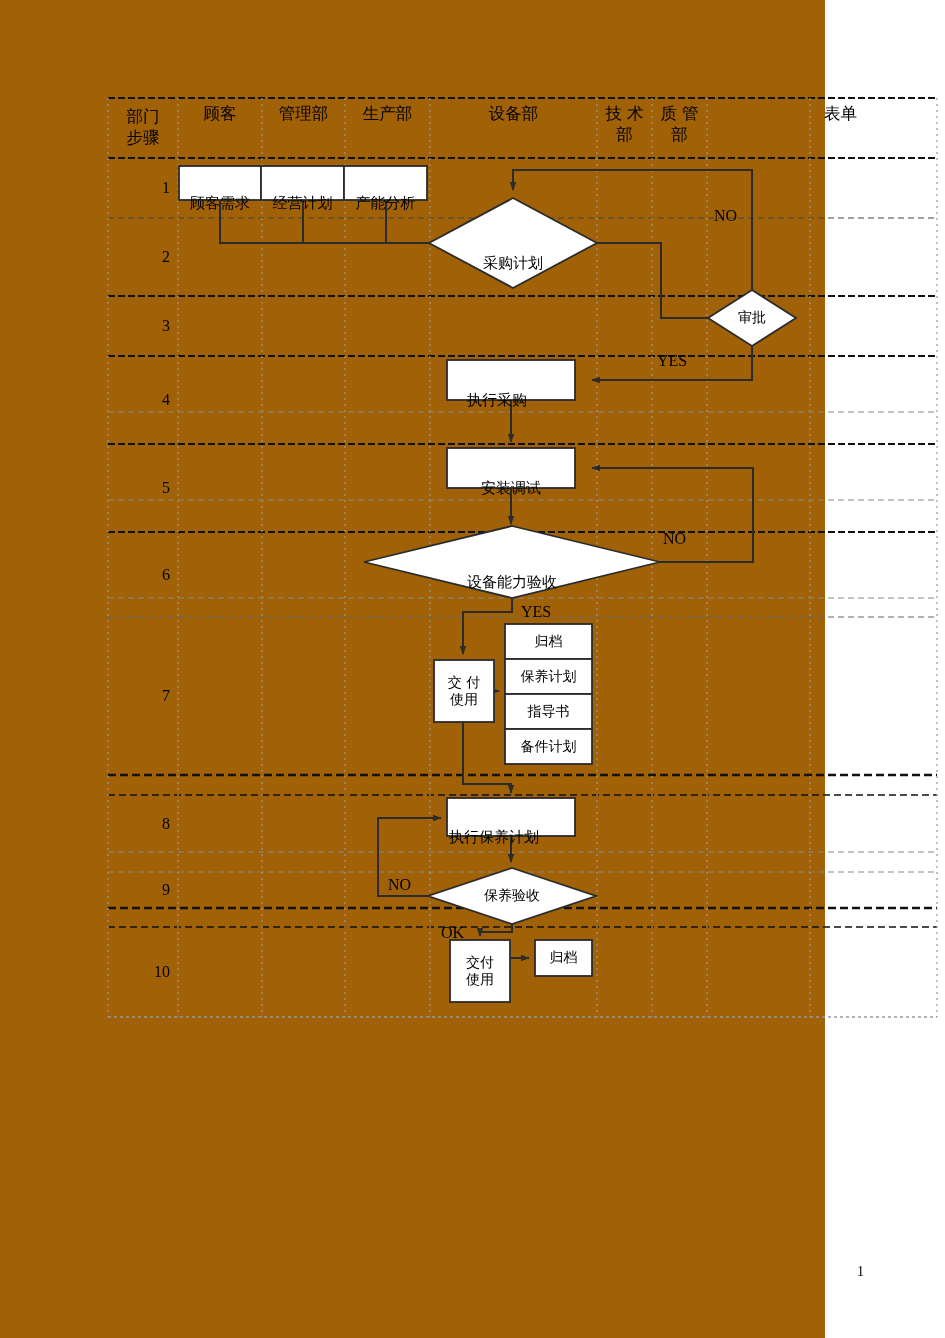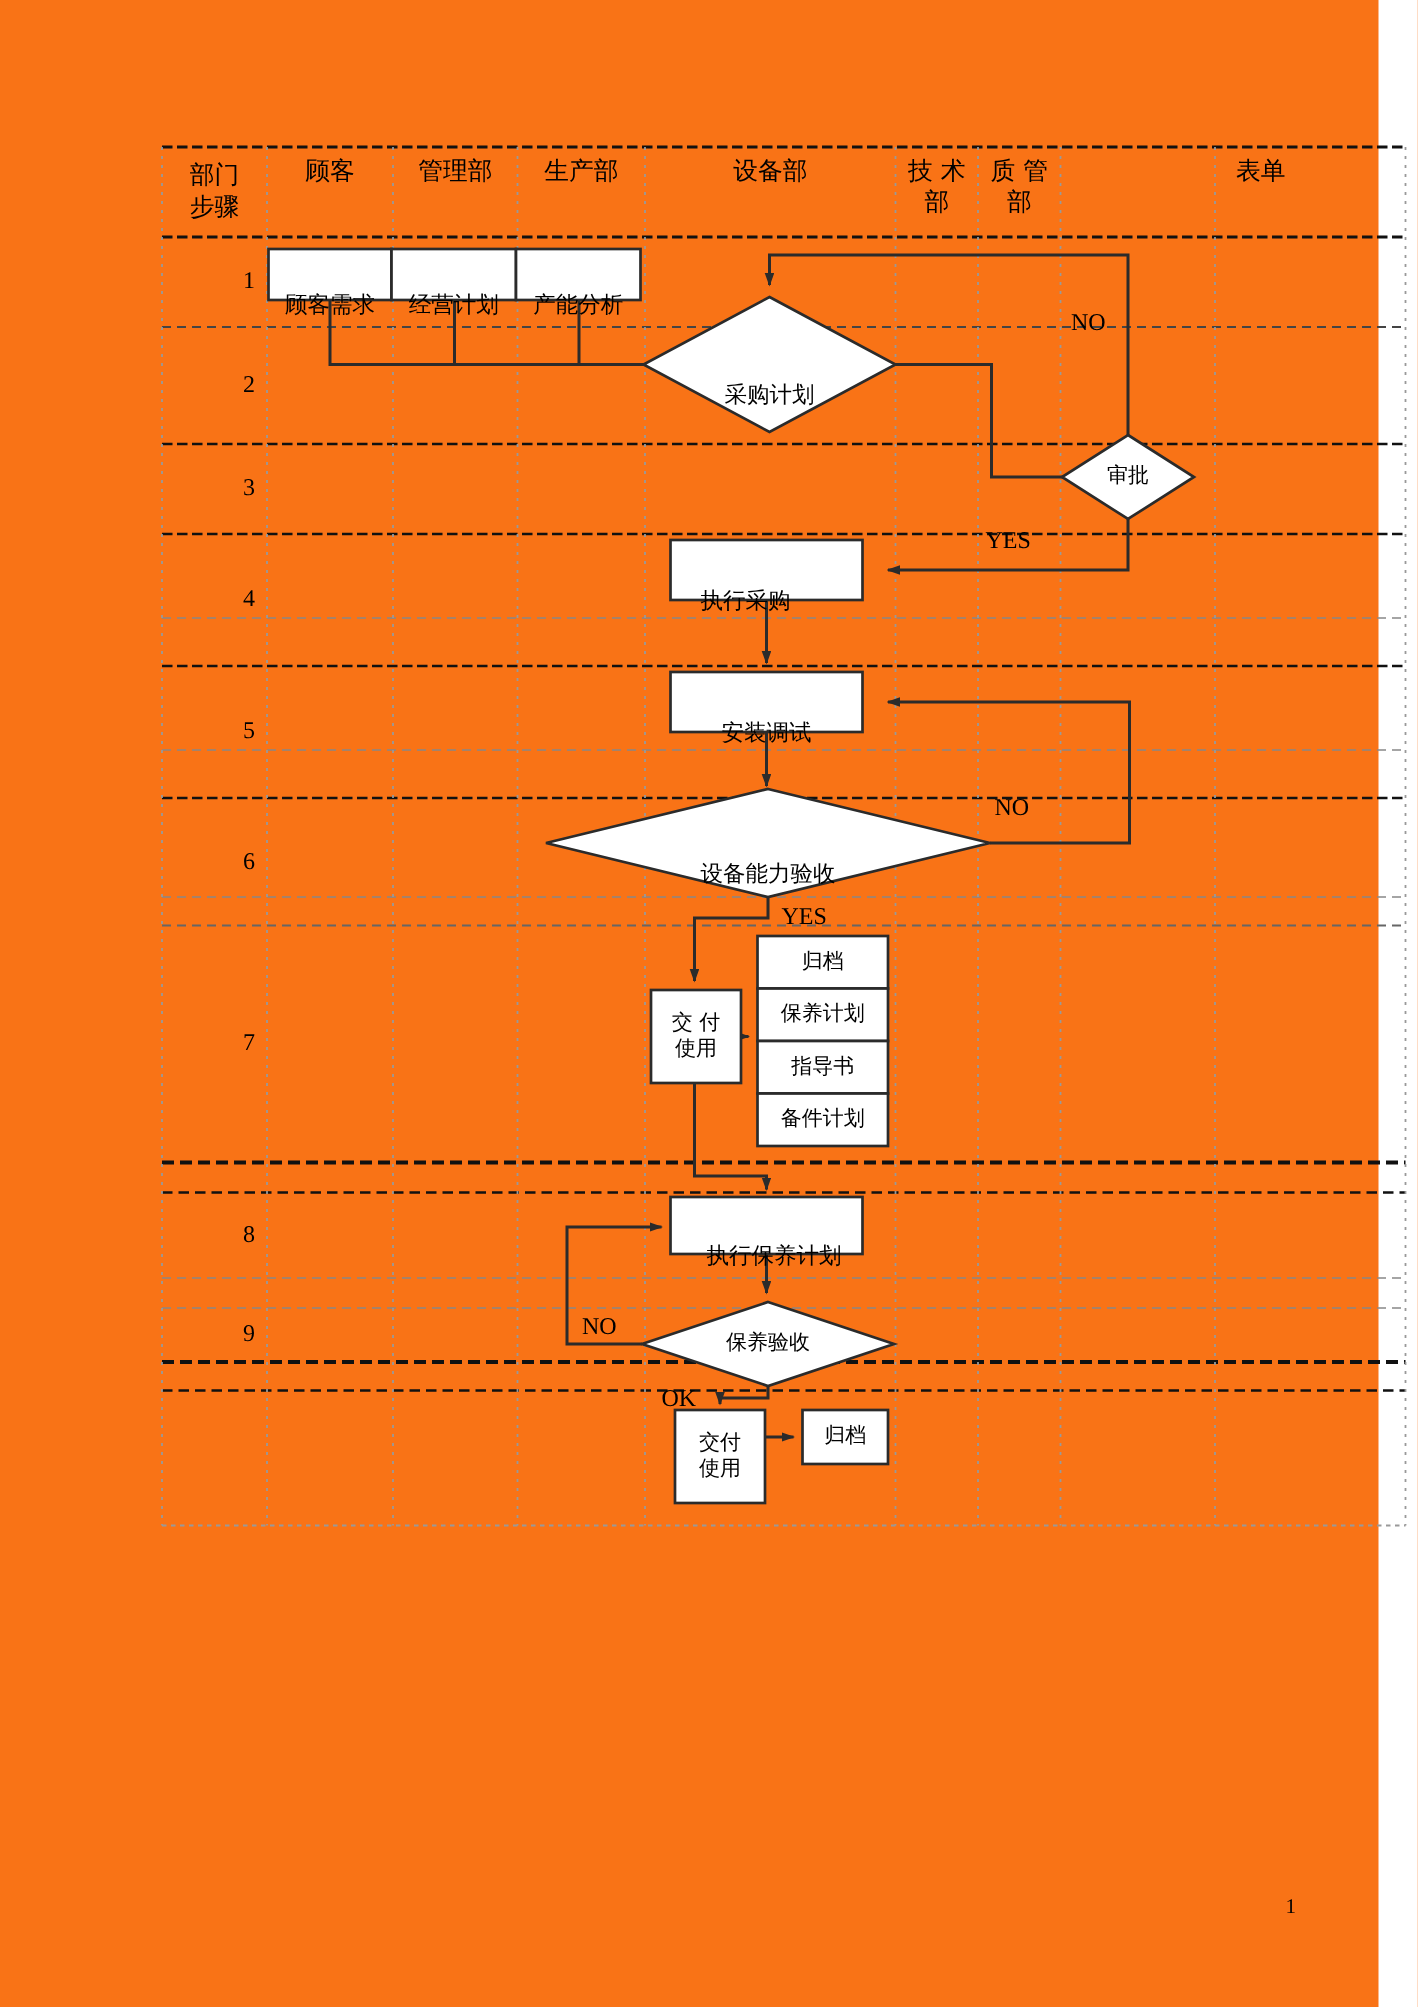--- a/index.html
+++ b/index.html
@@ -11,23 +11,24 @@
     width: 945px;
     height: 1338px;
     position: relative;
     font-family: "DejaVu Sans", "Liberation Sans", sans-serif;
     color: #000000;
     overflow: hidden;
   }
   #page {
     position: absolute;
     left: 0; top: 0;
-    width: 919px;
+    width: 781px;
     height: 1338px;
-    background: #f97316;
+    background: #a16207;
+    padding-left: 44px;
   }
   #flow-svg {
     position: absolute;
     left: 0; top: 0;
   }
   .cell-text {
     position: absolute;
     display: flex;
     align-items: center;
     justify-content: center;
@@ -180,41 +181,42 @@
 
   <div class="cell-text stepnum" style="left:108px;top:158px;width:62px;height:60px;justify-content:flex-end;">1</div>
   <div class="cell-text stepnum" style="left:108px;top:218px;width:62px;height:78px;justify-content:flex-end;">2</div>
   <div class="cell-text stepnum" style="left:108px;top:296px;width:62px;height:60px;justify-content:flex-end;">3</div>
   <div class="cell-text stepnum" style="left:108px;top:356px;width:62px;height:88px;justify-content:flex-end;">4</div>
   <div class="cell-text stepnum" style="left:108px;top:444px;width:62px;height:88px;justify-content:flex-end;">5</div>
   <div class="cell-text stepnum" style="left:108px;top:532px;width:62px;height:85px;justify-content:flex-end;">6</div>
   <div class="cell-text stepnum" style="left:108px;top:617px;width:62px;height:158px;justify-content:flex-end;">7</div>
   <div class="cell-text stepnum" style="left:108px;top:795px;width:62px;height:57px;justify-content:flex-end;">8</div>
   <div class="cell-text stepnum" style="left:108px;top:872px;width:62px;height:36px;justify-content:flex-end;">9</div>
+  <div class="cell-text stepnum" style="left:108px;top:927px;width:62px;height:90px;justify-content:flex-end;">10</div>
 
   <div class="cell-text nodetext" style="left:179px;top:166px;width:82px;height:34px;">顾客需求</div>
   <div class="cell-text nodetext" style="left:261px;top:166px;width:83px;height:34px;">经营计划</div>
   <div class="cell-text nodetext" style="left:344px;top:166px;width:83px;height:34px;">产能分析</div>
 
   <div class="cell-text nodetext" style="left:446px;top:225px;width:134px;height:36px;">采购计划</div>
   <div class="cell-text nodetext-sm" style="left:720px;top:303px;width:64px;height:30px;">审批</div>
 
   <div class="cell-text nodetext" style="left:433px;top:360px;width:128px;height:40px;">执行采购</div>
   <div class="cell-text nodetext" style="left:447px;top:448px;width:128px;height:40px;">安装调试</div>
 
   <div class="cell-text nodetext" style="left:430px;top:545px;width:164px;height:34px;">设备能力验收</div>
 
   <div class="cell-text nodetext-sm" style="left:434px;top:660px;width:60px;height:62px;">交 付
 使用</div>
   <div class="cell-text nodetext-sm" style="left:505px;top:624px;width:87px;height:35px;">归档</div>
   <div class="cell-text nodetext-sm" style="left:505px;top:659px;width:87px;height:35px;">保养计划</div>
   <div class="cell-text nodetext-sm" style="left:505px;top:694px;width:87px;height:35px;">指导书</div>
   <div class="cell-text nodetext-sm" style="left:505px;top:729px;width:87px;height:35px;border-radius:11px;">备件计划</div>
 
-  <div class="cell-text nodetext" style="left:452px;top:798px;width:128px;height:38px;">执行保养计划</div>
+  <div class="cell-text nodetext" style="left:430px;top:798px;width:128px;height:38px;">执行保养计划</div>
   <div class="cell-text nodetext-sm" style="left:462px;top:881px;width:100px;height:30px;">保养验收</div>
 
   <div class="cell-text nodetext-sm" style="left:450px;top:940px;width:60px;height:62px;">交付
 使用</div>
   <div class="cell-text nodetext-sm" style="left:535px;top:940px;width:57px;height:36px;">归档</div>
 
   <div class="cell-text flaglabel" style="left:714px;top:205px;width:40px;height:22px;justify-content:flex-start;">NO</div>
   <div class="cell-text flaglabel" style="left:657px;top:350px;width:48px;height:22px;justify-content:flex-start;">YES</div>
   <div class="cell-text flaglabel" style="left:663px;top:528px;width:40px;height:22px;justify-content:flex-start;">NO</div>
   <div class="cell-text flaglabel" style="left:521px;top:601px;width:48px;height:22px;justify-content:flex-start;">YES</div>

